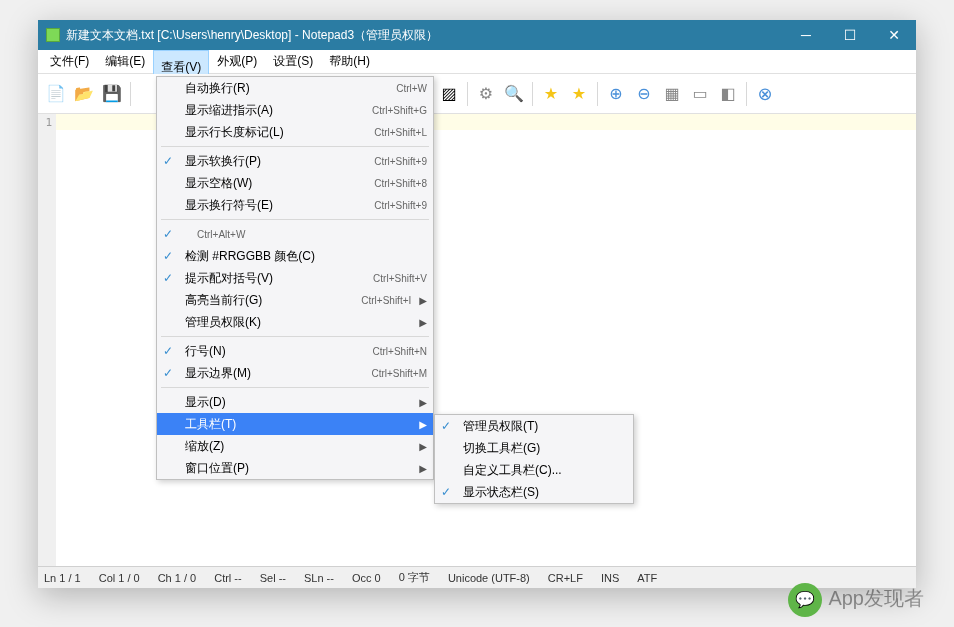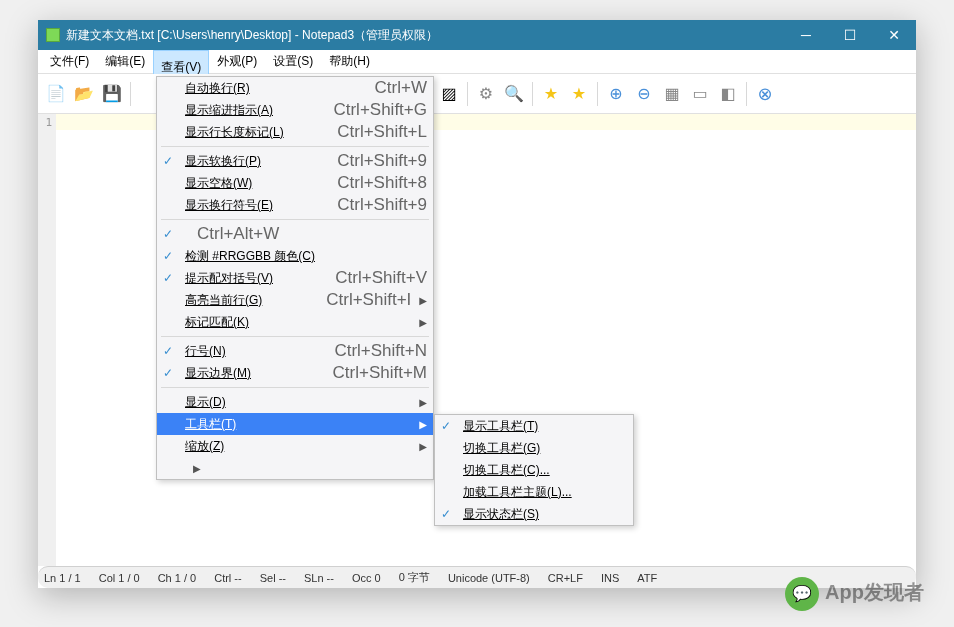--- a/index.html
+++ b/index.html
@@ -12,34 +12,34 @@
 .winbtn { width: 44px; height: 30px; display: flex; align-items: center; justify-content: center; color: #fff; font-size: 14px; }
 .menubar { height: 24px; background: #fff; border-bottom: 1px solid #e0e0e0; display: flex; align-items: stretch; padding-left: 4px; }
 .menubar-item { padding: 0 8px; display: flex; align-items: center; cursor: default; }
 .menubar-item.open { background: #cce8ff; border: 1px solid #99d1ff; padding: 16px 7px; }
 .toolbar { height: 40px; background: #fff; border-bottom: 1px solid #e0e0e0; display: flex; align-items: center; padding: 0 6px; gap: 4px; }
 .tbtn { width: 24px; height: 24px; display: flex; align-items: center; justify-content: center; font-size: 16px; }
 .tdiv { width: 1px; height: 24px; background: #d8d8d8; margin: 0 2px; }
 .editor-area { flex: 1; display: flex; background: #fff; position: relative; }
 .gutter { width: 18px; background: #f0f0f0; color: #999; text-align: right; padding: 2px 4px 0 0; font-family: Consolas, monospace; font-size: 11px; }
 .current-line { position: absolute; left: 18px; right: 0; top: 0; height: 16px; background: #fffde7; }
-.statusbar { height: 22px; background: #f0f0f0; border-top: 1px solid #d0d0d0; display: flex; align-items: center; font-size: 11px; color: #333; padding: 0 6px; gap: 18px; border-radius: 10px; }
+.statusbar { height: 22px; background: #f0f0f0; border-top: 1px solid #d0d0d0; display: flex; align-items: center; font-size: 11px; color: #333; padding: 0 6px; gap: 18px; }
 .statusbar span { white-space: nowrap; }
 .dropdown { position: absolute; background: #f5f5f7; border: 1px solid #c0c0c0; box-shadow: 2px 2px 6px rgba(0,0,0,0.2); }
 .menu-view { left: 156px; top: 76px; width: 278px; }
 .menu-toolbars { left: 434px; top: 414px; width: 200px; }
 .menuitem { height: 22px; display: flex; align-items: center; padding: 0 6px 0 28px; position: relative; cursor: default; }
 .menuitem.selected { background: #3b82f6; color: #fff; }
 .menuitem .check { position: absolute; left: 6px; color: #3a8fd0; font-size: 12px; }
-.menuitem .lbl { flex: 1; text-decoration: underline; }
-.menuitem .accel { color: #666; font-size: 17px; margin-left: 12px; }
+.menuitem .lbl { flex: 1; }
+.menuitem .accel { color: #666; font-size: 10px; margin-left: 12px; }
 .menuitem .arrow { color: #555; font-size: 10px; margin-left: 8px; }
 .menuitem.selected .arrow, .menuitem.selected .accel { color: #fff; }
 .menusep { height: 1px; background: #d8d8d8; margin: 3px 4px; }
-.watermark { position: absolute; right: 30px; bottom: 16px; font-size: 20px; color: rgba(0,0,0,0.4); pointer-events: none; font-weight: 700; }
+.watermark { position: absolute; right: 30px; bottom: 10px; font-size: 20px; color: rgba(0,0,0,0.4); pointer-events: none; font-weight: 400; }
 .watermark .circ { display: inline-block; width: 34px; height: 34px; border-radius: 50%; background: #5fb548; color: #fff; text-align: center; line-height: 34px; font-size: 16px; margin-right: 6px; vertical-align: middle; }
 </style>
 </head>
 <body>
 
 <div class="window">
   <div class="titlebar">
     <div class="title-icon"></div>
     <div class="title-text">新建文本文档.txt [C:\Users\henry\Desktop] - Notepad3（管理员权限）</div>
     <div class="winbtns">
@@ -143,21 +143,21 @@
       <span class="check">✓</span>
       <span class="lbl">提示配对括号(V)</span>
       <span class="accel">Ctrl+Shift+V</span>
     </div>
   <div class="menuitem">
       <span class="lbl">高亮当前行(G)</span>
       <span class="accel">Ctrl+Shift+I</span>
       <span class="arrow">▶</span>
     </div>
   <div class="menuitem">
-      <span class="lbl">标记匹配(K)</span>
+      <span class="lbl">管理员权限(K)</span>
       <span class="arrow">▶</span>
     </div>
   <div class="menusep"></div>
   <div class="menuitem">
       <span class="check">✓</span>
       <span class="lbl">行号(N)</span>
       <span class="accel">Ctrl+Shift+N</span>
     </div>
   <div class="menuitem">
       <span class="check">✓</span>
@@ -171,37 +171,35 @@
     </div>
   <div class="menuitem selected">
       <span class="lbl">工具栏(T)</span>
       <span class="arrow">▶</span>
     </div>
   <div class="menuitem">
       <span class="lbl">缩放(Z)</span>
       <span class="arrow">▶</span>
     </div>
   <div class="menuitem">
+      <span class="lbl">窗口位置(P)</span>
       <span class="arrow">▶</span>
     </div>
 </div>
 
 <div class="dropdown menu-toolbars">
   <div class="menuitem">
       <span class="check">✓</span>
-      <span class="lbl">显示工具栏(T)</span>
+      <span class="lbl">管理员权限(T)</span>
     </div>
   <div class="menuitem">
       <span class="lbl">切换工具栏(G)</span>
     </div>
   <div class="menuitem">
-      <span class="lbl">切换工具栏(C)...</span>
-    </div>
-  <div class="menuitem">
-      <span class="lbl">加载工具栏主题(L)...</span>
+      <span class="lbl">自定义工具栏(C)...</span>
     </div>
   <div class="menuitem">
       <span class="check">✓</span>
       <span class="lbl">显示状态栏(S)</span>
     </div>
 </div>
 
 <div class="watermark"><span class="circ">💬</span><span>App发现者</span></div>
 
 </body></html>

